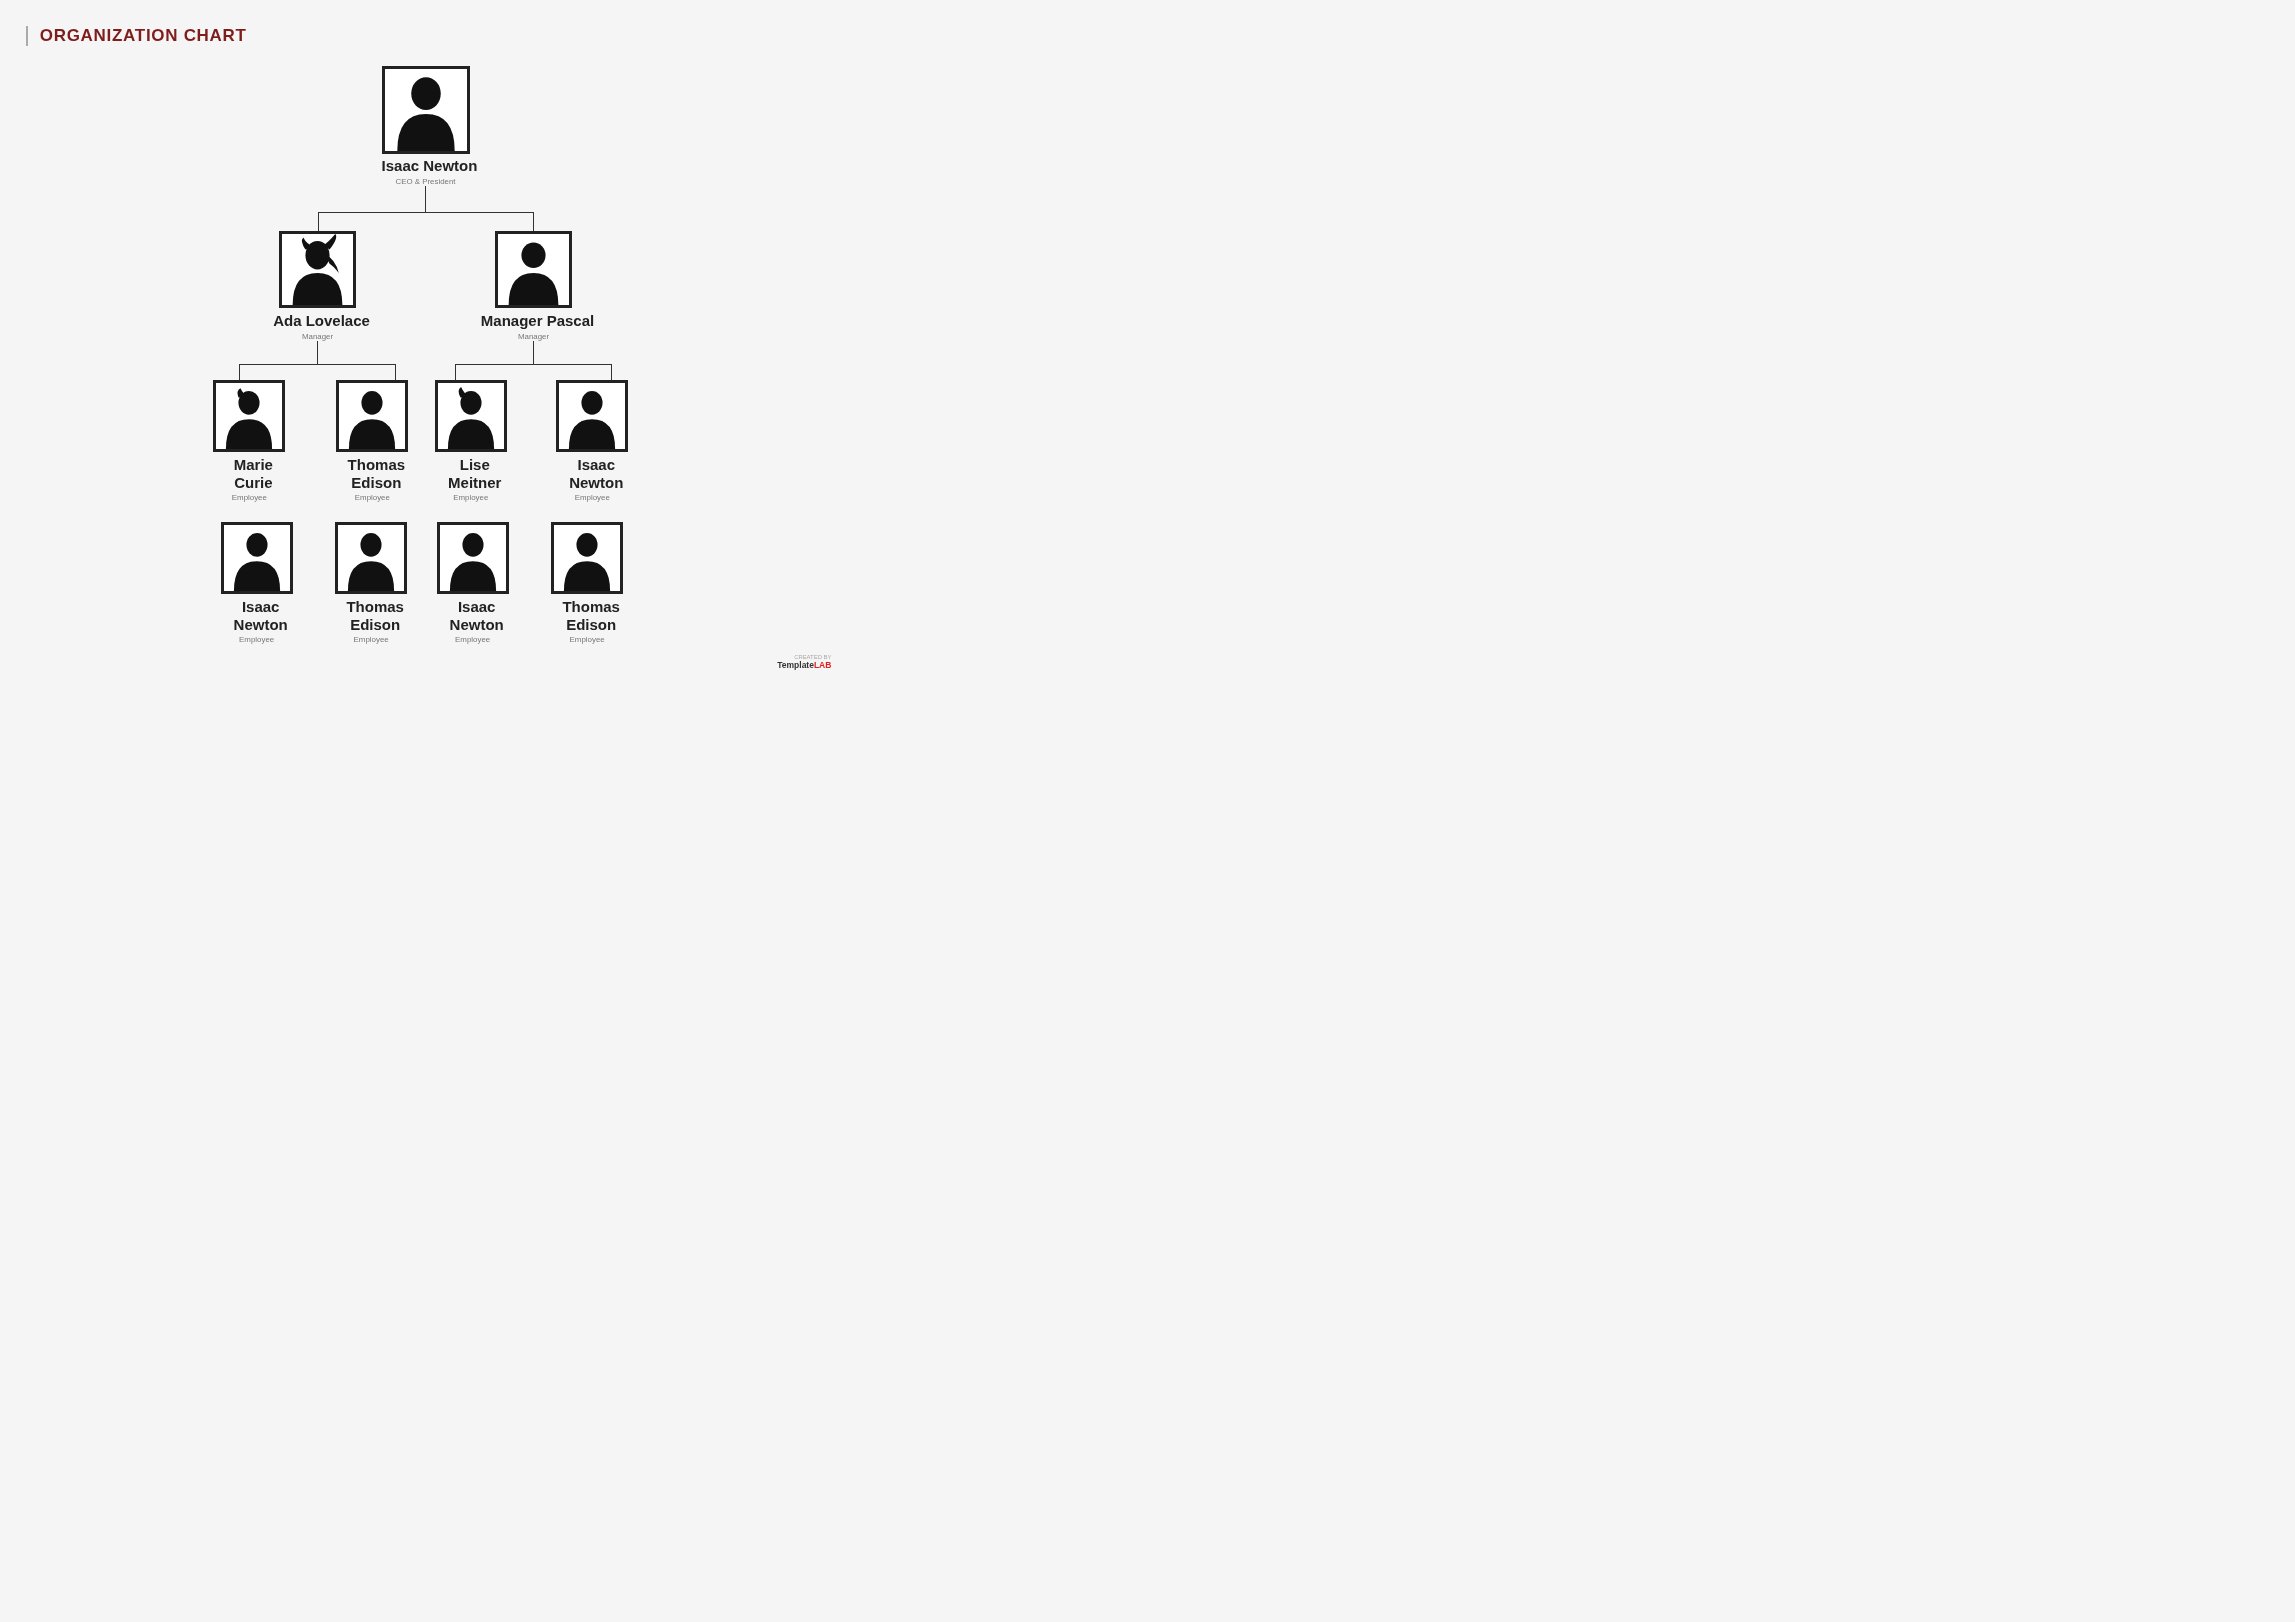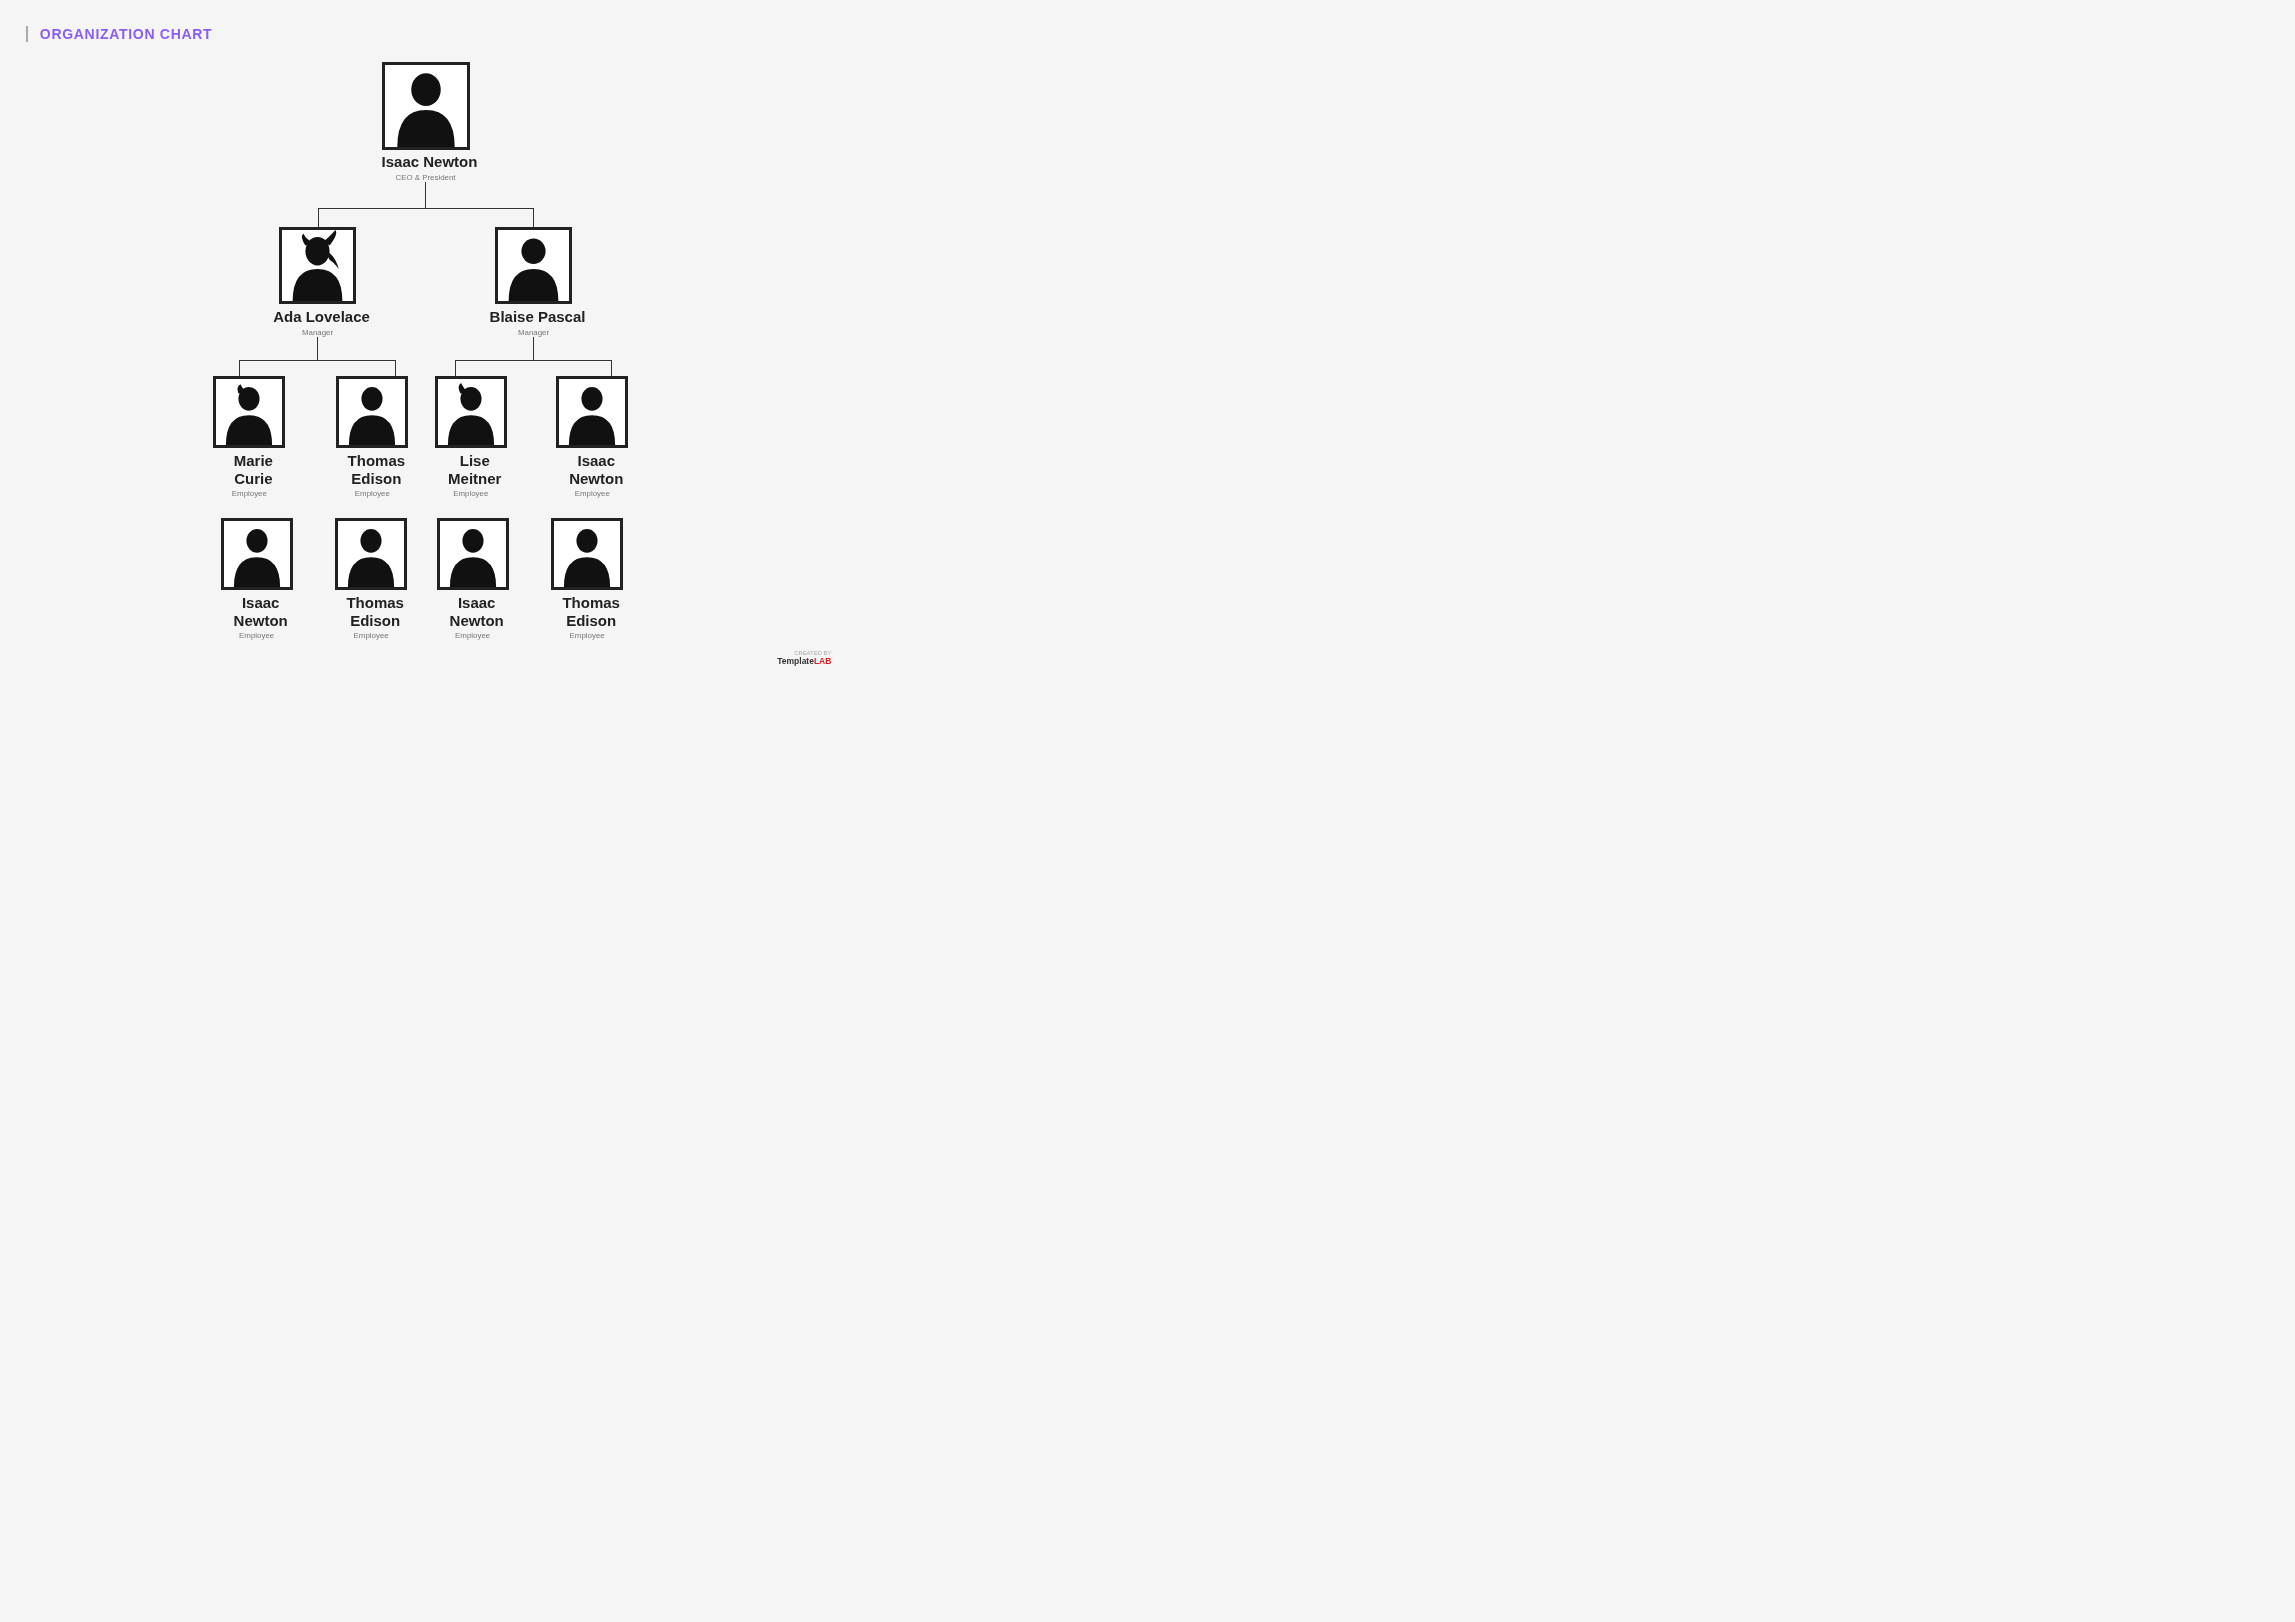--- a/index.html
+++ b/index.html
@@ -6,23 +6,23 @@
     body {
       background: #f5f5f5;
       font-family: Arial, sans-serif;
       width: 851px;
       min-height: 628px;
       position: relative;
       padding: 26px 26px 39px 26px;
     }
 
     .page-title {
-      font-size: 14px;
+      font-size: 17px;
       font-weight: 900;
-      color: #8b5cf6;
+      color: #7f1d1d;
       letter-spacing: 0.7px;
       margin-bottom: 19.6px;
       padding-left: 11.8px;
       border-left: 2.6px solid #aaa;
     }
 
     .org-chart {
       display: flex;
       flex-direction: column;
       align-items: center;
@@ -179,21 +179,21 @@
 
         <div class="waterfall">
           <div class="node-card">
             <div class="avatar-box medium">
 
               <svg class="silhouette" viewBox="0 0 100 100" xmlns="http://www.w3.org/2000/svg">
                 <ellipse cx="50" cy="30" rx="17" ry="18" fill="#111"></ellipse>
                 <path d="M15,100 Q15,55 50,55 Q85,55 85,100 Z" fill="#111"></path>
               </svg>
             </div>
-            <div class="node-name">Blaise Pascal</div>
+            <div class="node-name">Manager Pascal</div>
             <div class="node-title">Manager</div>
           </div>
           <div class="connector-down" style="height:23px;"></div>
         </div>
       </div>
     </div>
 
     <div style="display:flex; flex-direction:row; align-items:flex-start; width:100%; justify-content:center; gap:0;">
 
       <div style="display:flex; flex-direction:column; align-items:center; width:216px;">

